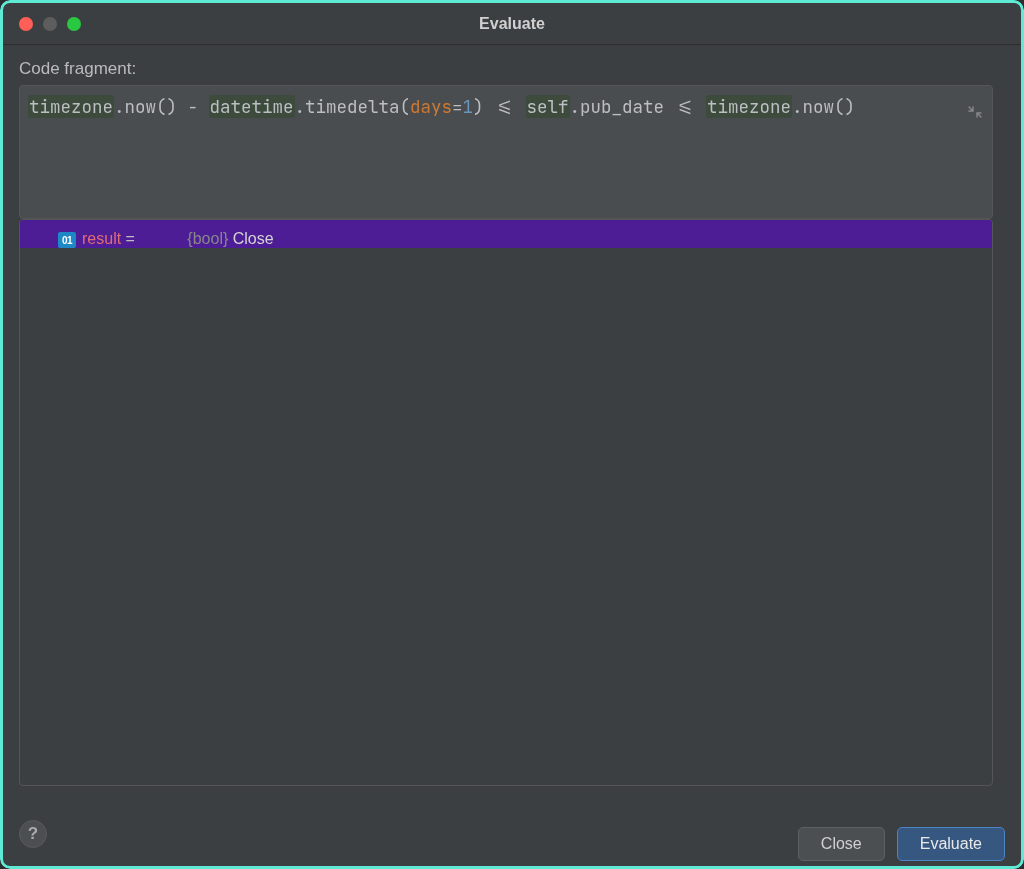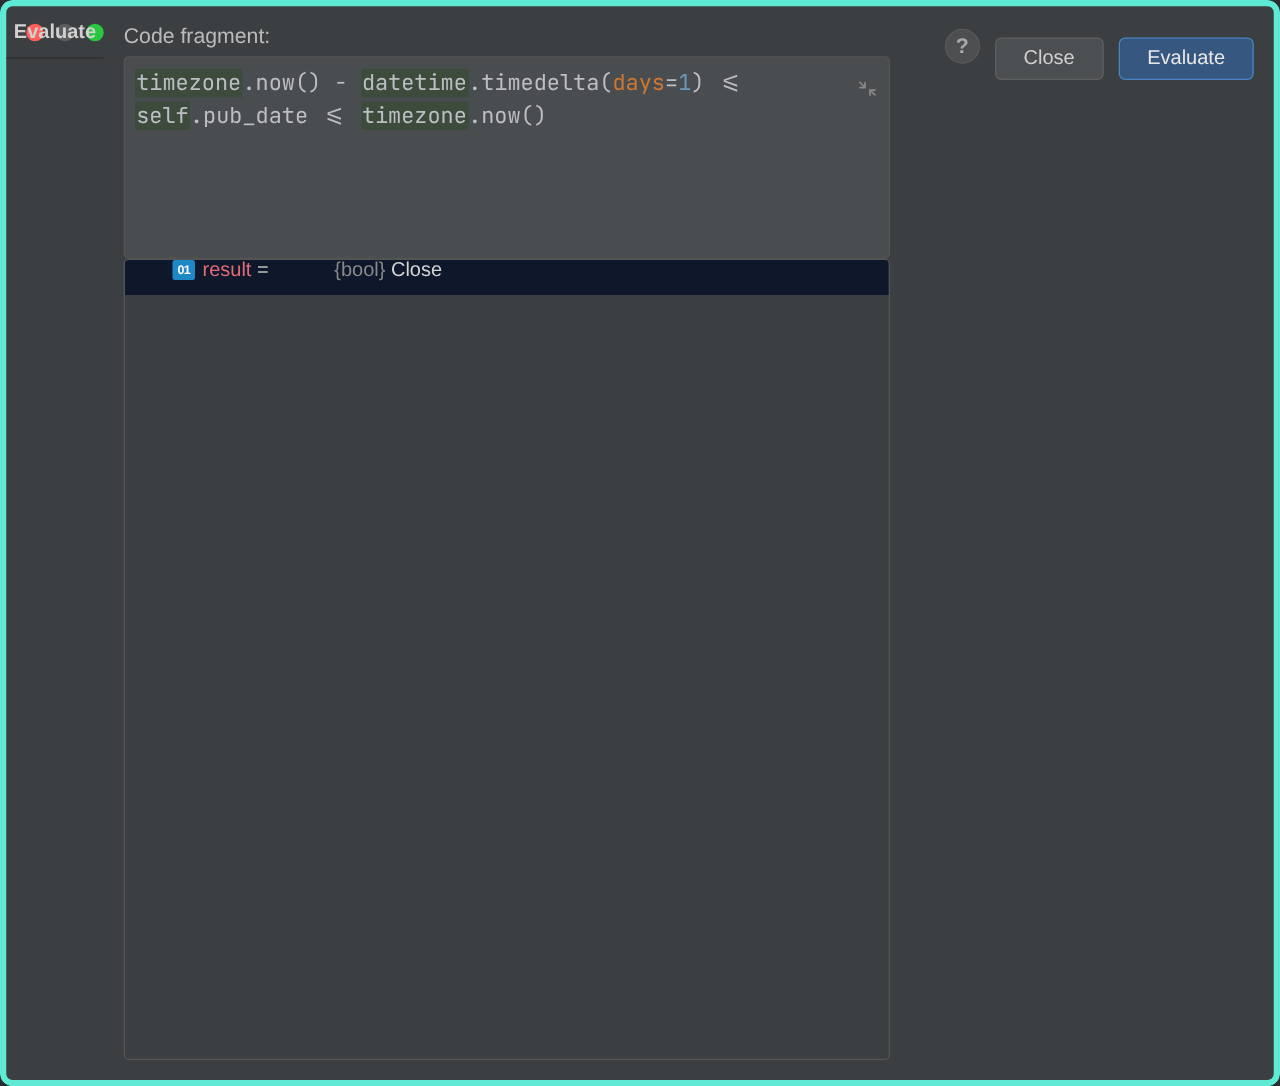--- a/index.html
+++ b/index.html
@@ -10,22 +10,23 @@
       font-family: -apple-system, BlinkMacSystemFont, "Segoe UI", sans-serif;
       color: #bbbbbb;
       overflow: hidden;
       border-radius: 10px;
     }
     .window {
       width: 100%;
       height: 100%;
       background: #3c3f41;
       border-radius: 10px;
-      border: 5px solid #5eead4;
-      display: flex;
+      border: 3px solid #5eead4;
+      display: flex;
+      flex-direction: column;
       overflow: hidden;
     }
     .titlebar {
       height: 42px;
       display: flex;
       align-items: center;
       position: relative;
       border-bottom: 1px solid #2e2e2e;
       flex-shrink: 0;
     }
@@ -60,21 +61,21 @@
     }
     .label {
       font-size: 17px;
       color: #bbbbbb;
       margin-bottom: 6px;
     }
     .code-fragment-box {
       background: #4a4d4f;
       border: 1px solid #555;
       border-radius: 4px;
-      height: 162px;
+      height: 134px;
       position: relative;
       padding: 8px 32px 8px 8px;
       font-family: "JetBrains Mono", "Menlo", "Consolas", monospace;
       font-size: 17.5px;
       line-height: 1.5;
       color: #bcbec4;
       overflow: hidden;
     }
     .code-fragment-box .kw { color: #cc7832; }
     .code-fragment-box .num { color: #6897bb; }
@@ -99,24 +100,24 @@
     }
     .result-panel {
       flex: 1;
       background: #3c3f41;
       border: 1px solid #555;
       border-radius: 4px;
       overflow: hidden;
       min-height: 0;
     }
     .result-row {
-      background: #0f172a;
+      background: #4c1d95;
       height: 28px;
       display: flex;
-      align-items: flex-start;
+      align-items: flex-end;
       padding-left: 38px;
       gap: 6px;
       font-size: 16px;
       font-family: -apple-system, BlinkMacSystemFont, "Segoe UI", sans-serif;
     }
     .type-icon {
       width: 18px;
       height: 16px;
       background: #1e88c7;
       color: #fff;

